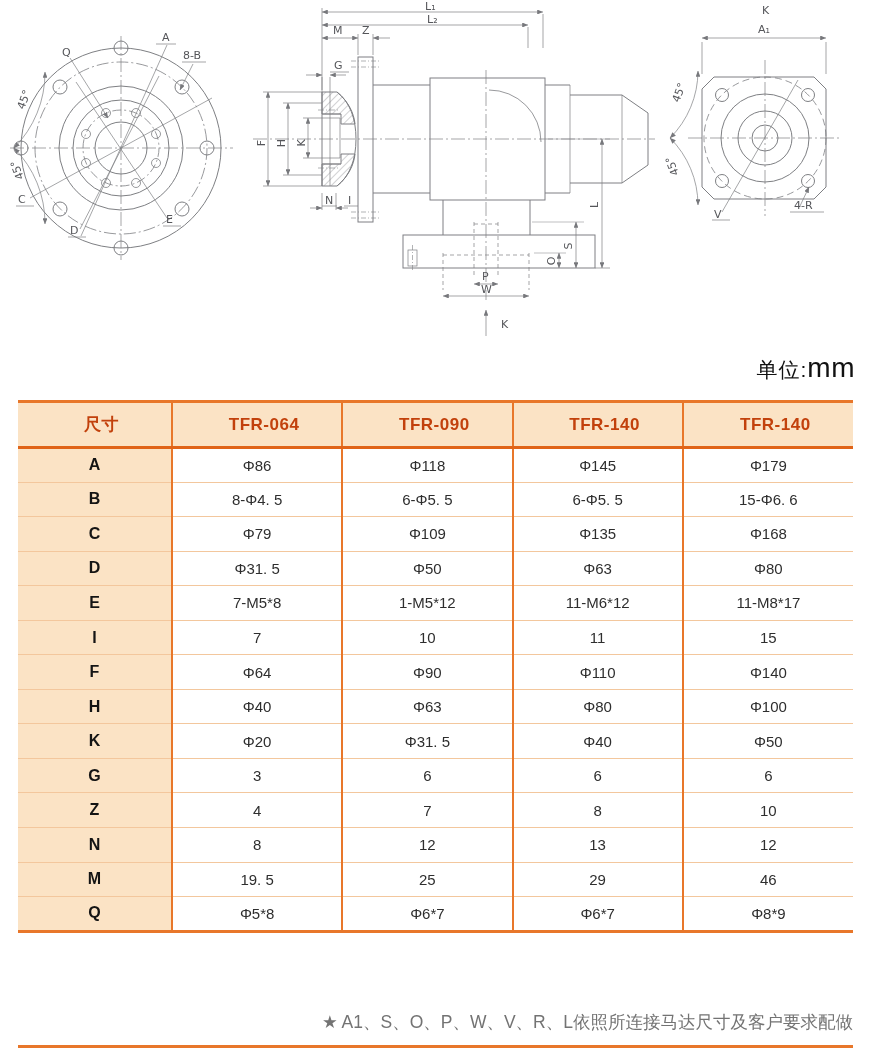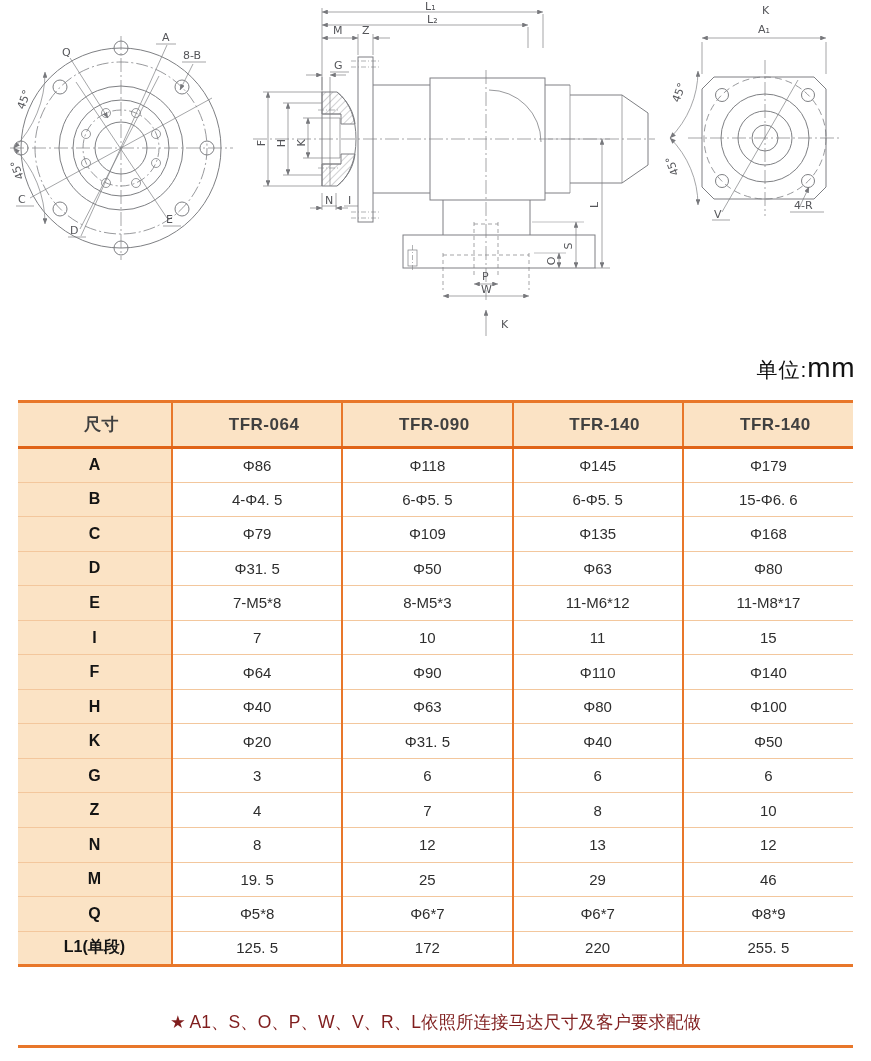--- a/index.html
+++ b/index.html
@@ -17,33 +17,33 @@
   #unit-label .latin{font-size:28px;letter-spacing:0.5px;}
   
   #spec-table{
     position:absolute;left:18px;top:400px;width:835px;border-collapse:collapse;table-layout:fixed;
     border-top:3px solid #E8772A;border-bottom:3px solid #E8772A;
   }
   #spec-table col.c0{width:154px;}
   #spec-table thead tr{height:46px;}
   #spec-table thead th{
     background:#FBE3C5;border-bottom:3px solid #E06418;
-    font-size:17px;font-weight:bold;color:#404040;letter-spacing:0.5px;text-align:center;padding-left:15px;
+    font-size:17px;font-weight:bold;color:#c2410c;letter-spacing:0.5px;text-align:center;padding-left:15px;
   }
   #spec-table thead th + th, #spec-table tbody td{border-left:2px solid #E8772A;}
   #spec-table tbody tr{height:34.55px;}
   #spec-table tbody th{
     background:#FBE3C5;font-size:16px;font-weight:bold;color:#141414;text-align:center;
   }
   #spec-table tbody td{font-size:15px;color:#2e2e2e;text-align:center;background:#ffffff;}
   #spec-table tbody tr + tr th, #spec-table tbody tr + tr td{border-top:1px solid #F3C79D;}
   
   #footnote{
-    position:absolute;left:18px;top:1010px;width:835px;text-align:center;
-    font-size:17.5px;color:#7f1d1d;
+    position:absolute;left:18px;top:1010px;width:835px;text-align:right;
+    font-size:17.5px;color:#737373;
   }
   #bottom-rule{position:absolute;left:18px;top:1045px;width:835px;height:3px;background:#E8772A;}
 </style>
 </head>
 <body>
 
 <div id="page">
 
   <svg id="drawings" viewBox="0 0 871 348" xmlns="http://www.w3.org/2000/svg">
     <defs>
@@ -311,21 +311,21 @@
     <tbody id="table-body">
         <tr>
           <th>A</th>
           <td>Φ86</td>
           <td>Φ118</td>
           <td>Φ145</td>
           <td>Φ179</td>
         </tr>
         <tr>
           <th>B</th>
-          <td>4-Φ4. 5</td>
+          <td>8-Φ4. 5</td>
           <td>6-Φ5. 5</td>
           <td>6-Φ5. 5</td>
           <td>15-Φ6. 6</td>
         </tr>
         <tr>
           <th>C</th>
           <td>Φ79</td>
           <td>Φ109</td>
           <td>Φ135</td>
           <td>Φ168</td>
@@ -333,21 +333,21 @@
         <tr>
           <th>D</th>
           <td>Φ31. 5</td>
           <td>Φ50</td>
           <td>Φ63</td>
           <td>Φ80</td>
         </tr>
         <tr>
           <th>E</th>
           <td>7-M5*8</td>
-          <td>8-M5*3</td>
+          <td>1-M5*12</td>
           <td>11-M6*12</td>
           <td>11-M8*17</td>
         </tr>
         <tr>
           <th>I</th>
           <td>7</td>
           <td>10</td>
           <td>11</td>
           <td>15</td>
         </tr>
@@ -400,26 +400,19 @@
           <td>29</td>
           <td>46</td>
         </tr>
         <tr>
           <th>Q</th>
           <td>Φ5*8</td>
           <td>Φ6*7</td>
           <td>Φ6*7</td>
           <td>Φ8*9</td>
         </tr>
-        <tr>
-          <th>L1(单段)</th>
-          <td>125. 5</td>
-          <td>172</td>
-          <td>220</td>
-          <td>255. 5</td>
-        </tr>
       </tbody>
   </table>
 
   <div id="footnote">★ A1、S、O、P、W、V、R、L依照所连接马达尺寸及客户要求配做</div>
   <div id="bottom-rule"></div>
 
 </div>
 
 </body></html>

